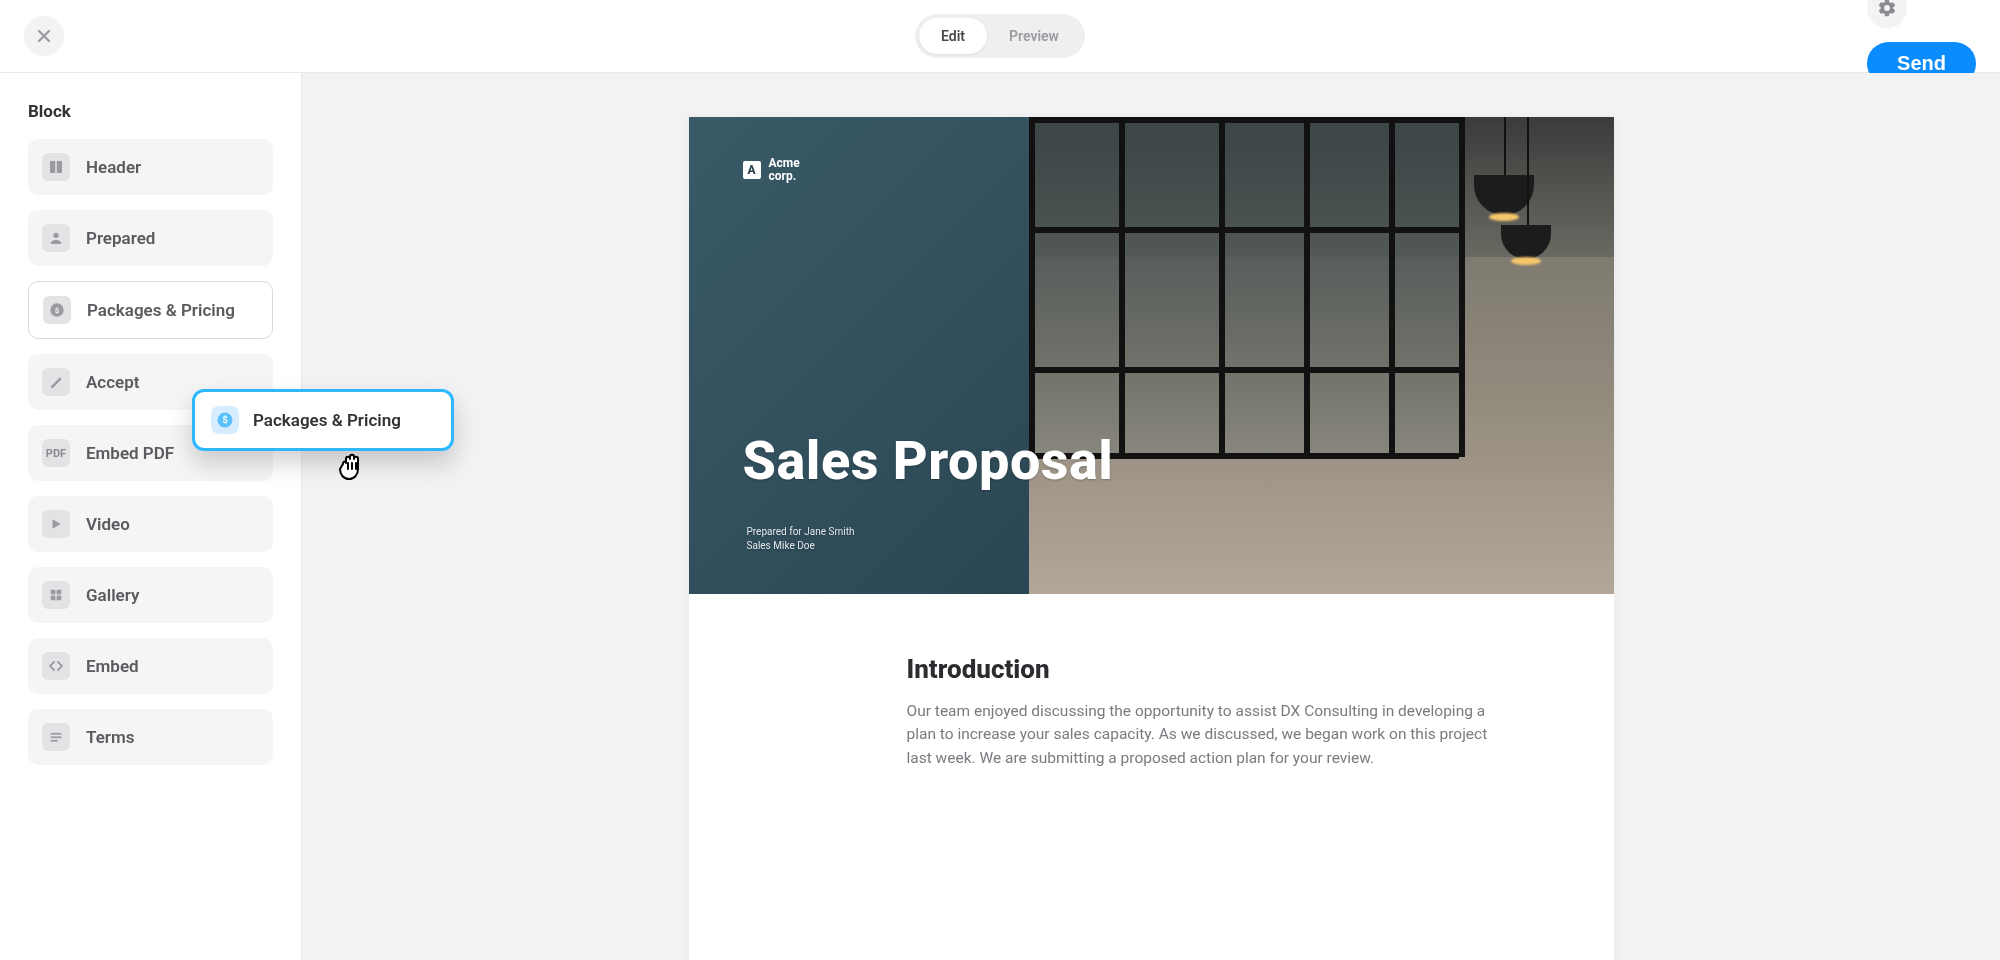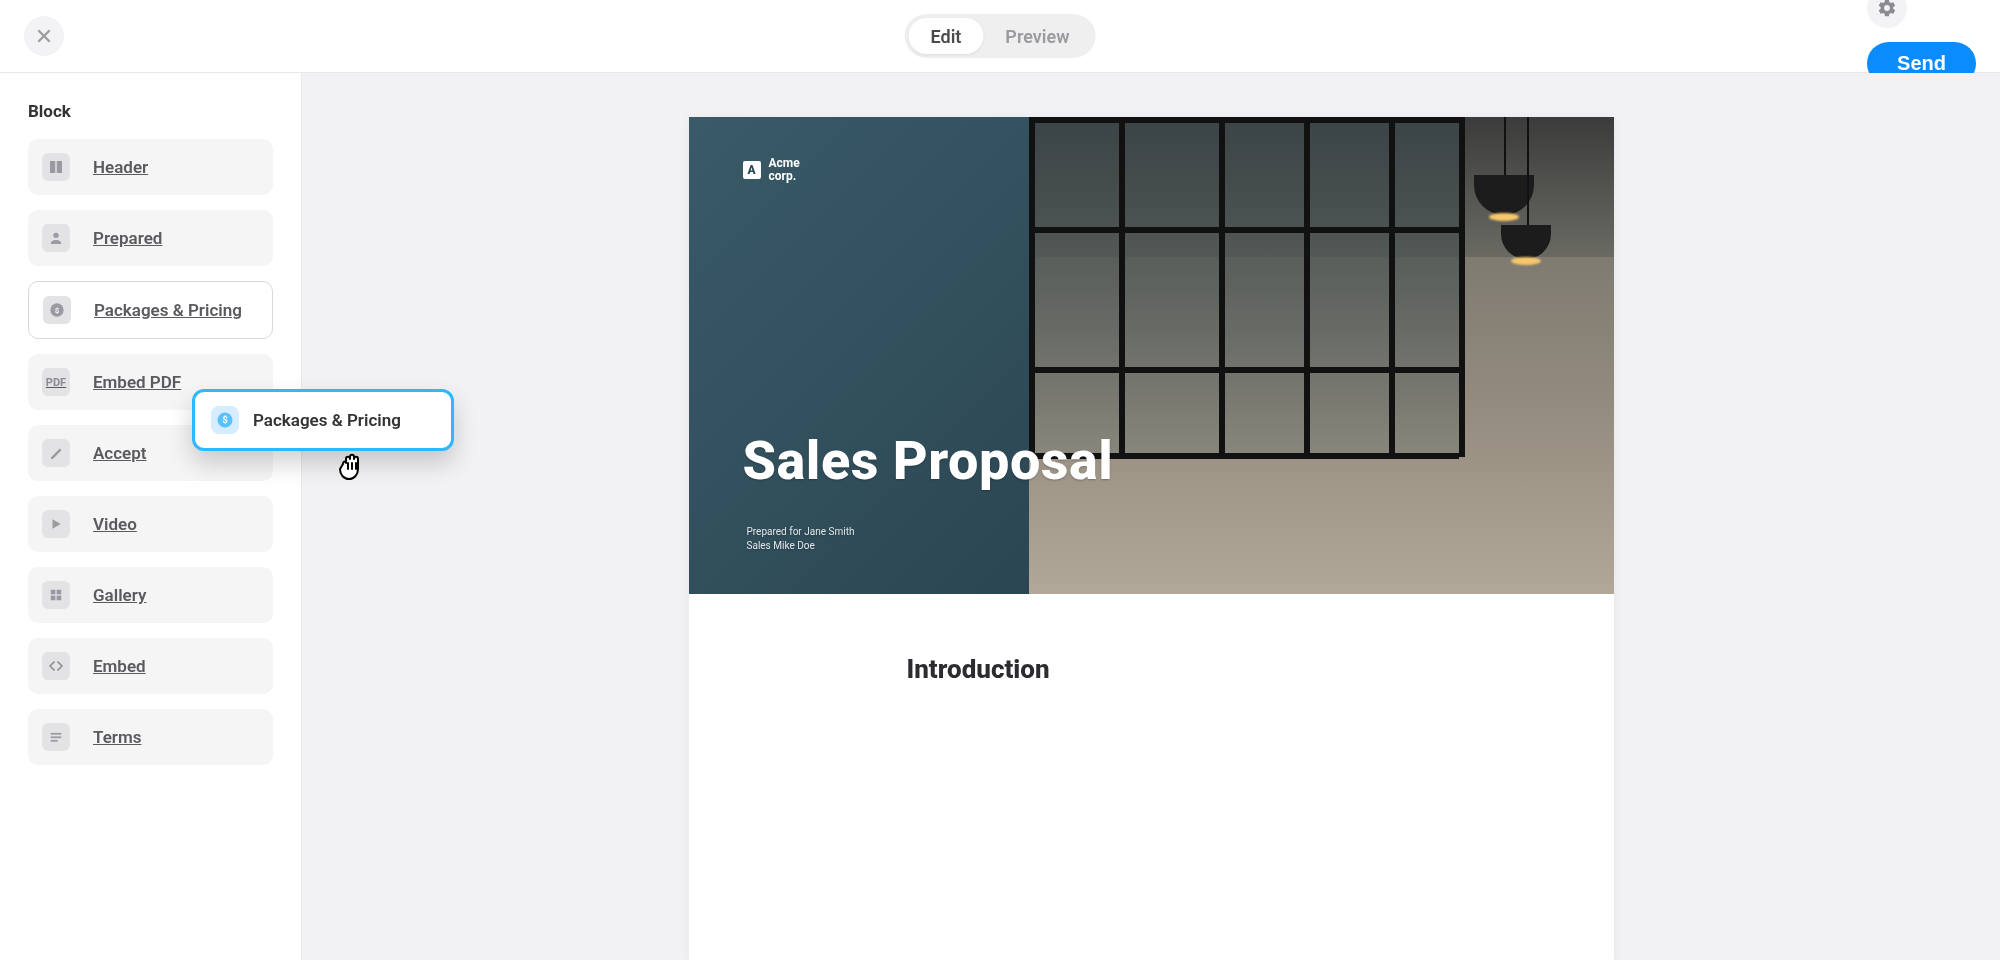--- a/index.html
+++ b/index.html
@@ -34,21 +34,21 @@
     position:absolute; left:50%; transform:translateX(-50%);
     display:flex; align-items:center;
     background:#efefef;
     border-radius: 999px;
     padding: 4px;
     height: 44px;
   }
   .mode-pill {
     padding: 6px 22px;
     border-radius: 999px;
-    font-size: 18px;
+    font-size: 14px;
     font-weight: 600;
     color:#9a9aa0;
     cursor:pointer;
     display:flex; align-items:center; height:36px;
   }
   .mode-pill.active {
     background:#ffffff; color:#4a4a4a;
     box-shadow: 0 1px 3px rgba(0,0,0,.08);
   }
 
@@ -71,27 +71,27 @@
     width: 302px;
     border-right: 1px solid #e9e9ea;
     background:#fff;
     padding: 28px 28px 0 28px;
     overflow-y:auto;
   }
   .sidebar h3 {
     font-size: 17px; font-weight:700; color:#333; margin-bottom:18px;
   }
   .block-item {
-    display:flex; align-items:center; gap:23px;
+    display:flex; align-items:center; gap:16px;
     background:#f5f5f6;
     border-radius:10px;
     padding: 14px 14px;
     margin-bottom:15px;
     cursor:grab;
-    font-size:17px; font-weight:600; color:#5a5a5f;text-decoration:underline;
+    font-size:17px; font-weight:600; color:#5a5a5f;
   }
   .block-item.outlined {
     background:#ffffff;
     border:1px solid #d9d9dc;
   }
   .block-icon {
     width:28px; height:28px; border-radius:6px;
     background:#e3e3e6;
     display:flex; align-items:center; justify-content:center;
     flex:0 0 auto;
@@ -243,31 +243,31 @@
       <span class="block-icon">
         <svg width="16" height="16" viewBox="0 0 24 24">
             <circle cx="12" cy="12" r="10"></circle>
             <text x="12" y="16" text-anchor="middle" font-size="12" fill="#f5f5f6" font-weight="700">$</text>
           </svg>
       </span>
       <span>Packages &amp; Pricing</span>
     </div>
 
     <div class="block-item">
+      <span class="block-icon">
+        <svg width="15" height="15" viewBox="0 0 24 24">
+            <path d="M3 21l3.5-.7L20 6.8 17.2 4 3.7 17.5 3 21z"></path>
+          </svg>
+      </span>
+      <span>Accept</span>
+    </div>
+
+    <div class="block-item">
       <span class="block-icon">PDF</span>
       <span>Embed PDF</span>
-    </div>
-
-    <div class="block-item">
-      <span class="block-icon">
-        <svg width="15" height="15" viewBox="0 0 24 24">
-            <path d="M3 21l3.5-.7L20 6.8 17.2 4 3.7 17.5 3 21z"></path>
-          </svg>
-      </span>
-      <span>Accept</span>
     </div>
 
     <div class="block-item">
       <span class="block-icon">
         <svg width="14" height="14" viewBox="0 0 24 24">
             <path d="M6 4l14 8-14 8z"></path>
           </svg>
       </span>
       <span>Video</span>
     </div>
@@ -351,18 +351,19 @@
         </div>
         <div class="hero-title">Sales Proposal</div>
         <div class="hero-sub">
           <div>Prepared for Jane Smith</div>
           <div>Sales Mike Doe</div>
         </div>
       </div>
 
       <div class="intro">
         <h2>Introduction</h2>
+        <p>Our team enjoyed discussing the opportunity to assist DX Consulting in developing a plan to increase your sales capacity. As we discussed, we began work on this project last week. We are submitting a proposed action plan for your review.</p>
       </div>
 
     </div>
   </div>
 
 </div>
 
 </body></html>

